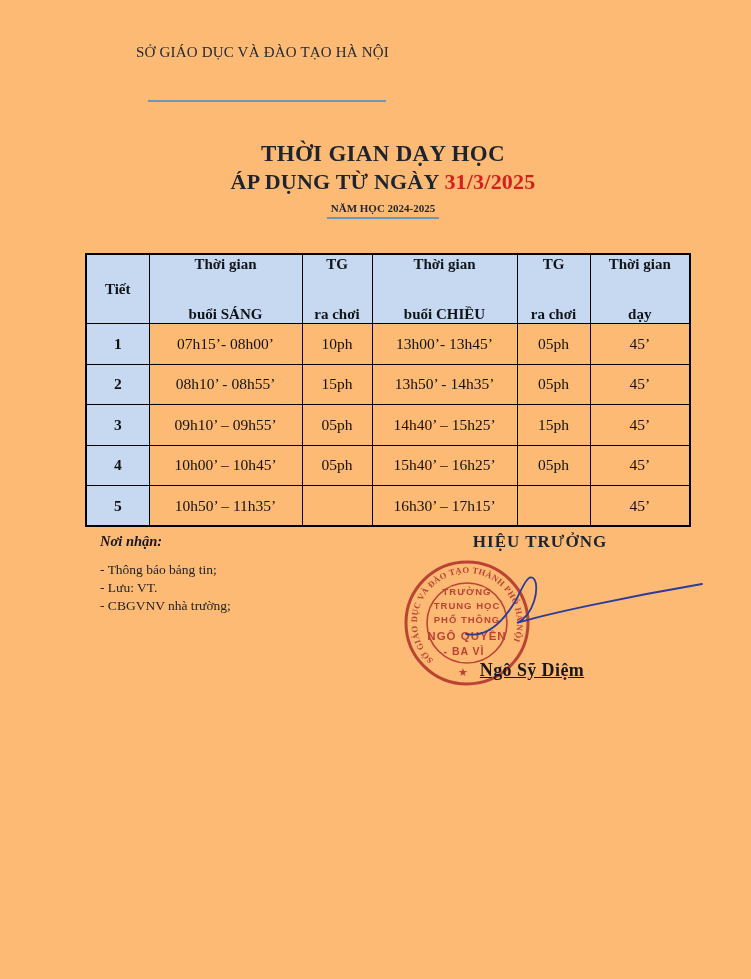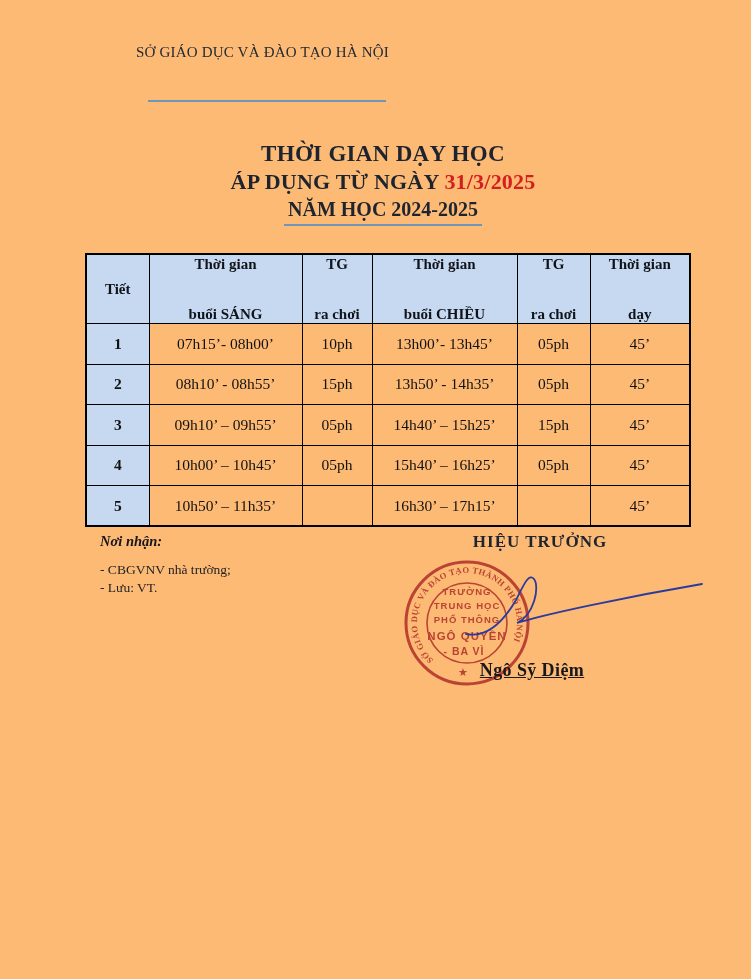--- a/index.html
+++ b/index.html
@@ -25,21 +25,21 @@
   
   .title-block {
     position: absolute; left: 33px; top: 141px; width: 700px;
     text-align: center; color: #1d2430;
   }
   .title-l1 { font-size: 23px; font-weight: bold; letter-spacing: .3px; }
   .title-l2 { font-size: 22px; font-weight: bold; margin-top: 2px; letter-spacing: .2px; }
   .title-l2 .date-red { color: #d21f1f; margin-top: 8px; }
   .title-l3 { margin-top: 3px; }
   .title-l3 span {
-    display: inline-block; font-size: 20px; font-weight: bold;
+    display: inline-block; font-size: 11px; font-weight: bold;
     border-bottom: 2px solid #6d96ba; padding: 0 4px 3px 4px;
   }
   
   table.schedule {
     position: absolute; left: 85px; top: 253px;
     border-collapse: collapse; table-layout: fixed;
     width: 604px;
     border: 2.5px solid #000;
     font-family: "Liberation Serif", "DejaVu Serif", serif;
   }
@@ -169,22 +169,23 @@
         <td>16h30’ – 17h15’</td>
         <td></td>
         <td>45’</td>
       </tr>
     </tbody>
   </table>
 
   <div class="recipients">
     <div class="recipients-heading">Nơi nhận:</div>
     <div class="recipients-list">
+      <div>- Thông báo bảng tin;</div>
+      <div>- Lưu: VT.</div>
       <div>- CBGVNV nhà trường;</div>
-      <div>- Lưu: VT.</div>
     </div>
   </div>
 
   <div class="sign-title">HIỆU TRƯỞNG</div>
 
   <svg class="stamp-svg" viewBox="0 0 150 150">
     <circle cx="75" cy="75" r="61" fill="none" stroke="#b5392e" stroke-width="3"></circle>
     <circle cx="75" cy="75" r="40" fill="none" stroke="#b5392e" stroke-width="1.6"></circle>
     <defs>
       <path id="ringPath" d="M 42.9 113.3 A 50 50 0 1 1 107.1 113.3" fill="none"></path>

